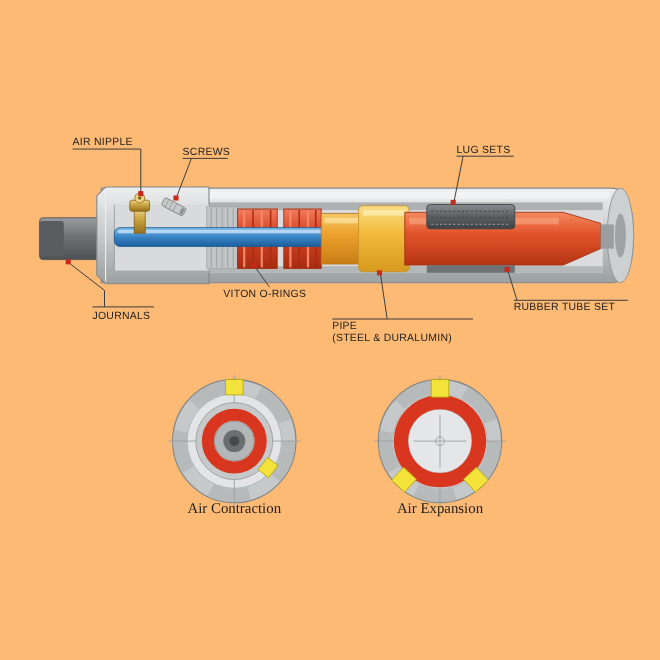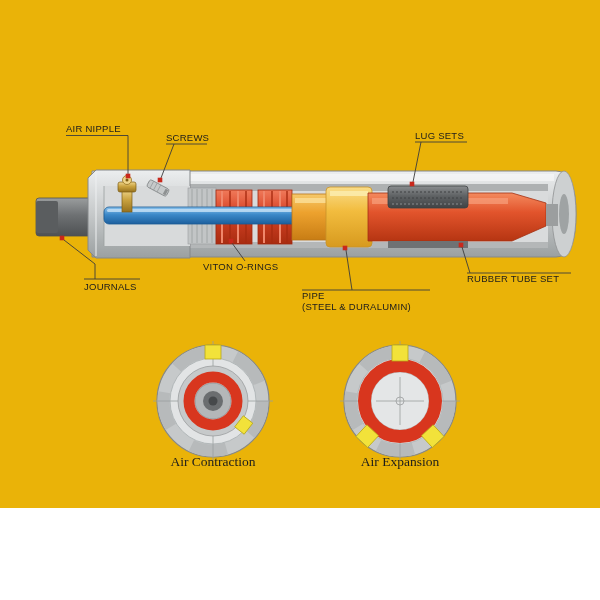--- a/index.html
+++ b/index.html
@@ -1,16 +1,16 @@
 <!DOCTYPE html>
 <html><head>
 <meta charset="utf-8">
 <style>
   html,body{margin:0;padding:0;background:#ffffff;}
-  .stage{position:relative;width:600px;height:508px;background:#eab308;overflow:hidden;
+  .stage{position:relative;width:600px;height:600px;background:#fdba74;overflow:hidden;
          font-family:"Liberation Sans",sans-serif;}
   svg{display:block;}
   .callout{font-family:"Liberation Sans",sans-serif;font-size:9.5px;fill:#1c1c1c;letter-spacing:.25px;}
   .caption{font-family:"Liberation Serif",serif;font-size:13.5px;fill:#1c1c1c;}
   .leader{stroke:#3c3c3c;stroke-width:.9;fill:none;}
   .thinline{stroke:#9a9e9f;stroke-width:.8;}
 </style>
 </head>
 <body>
 

